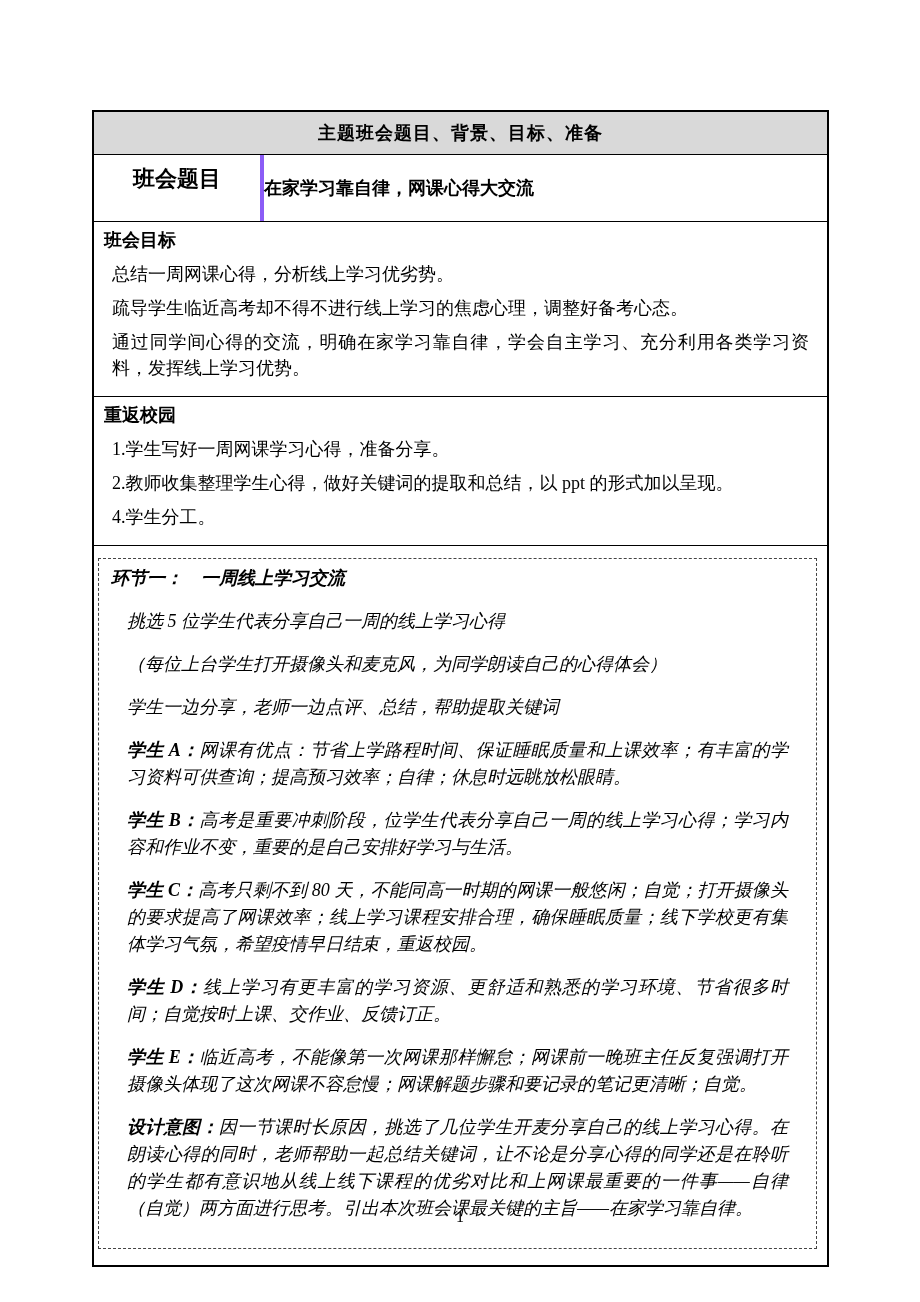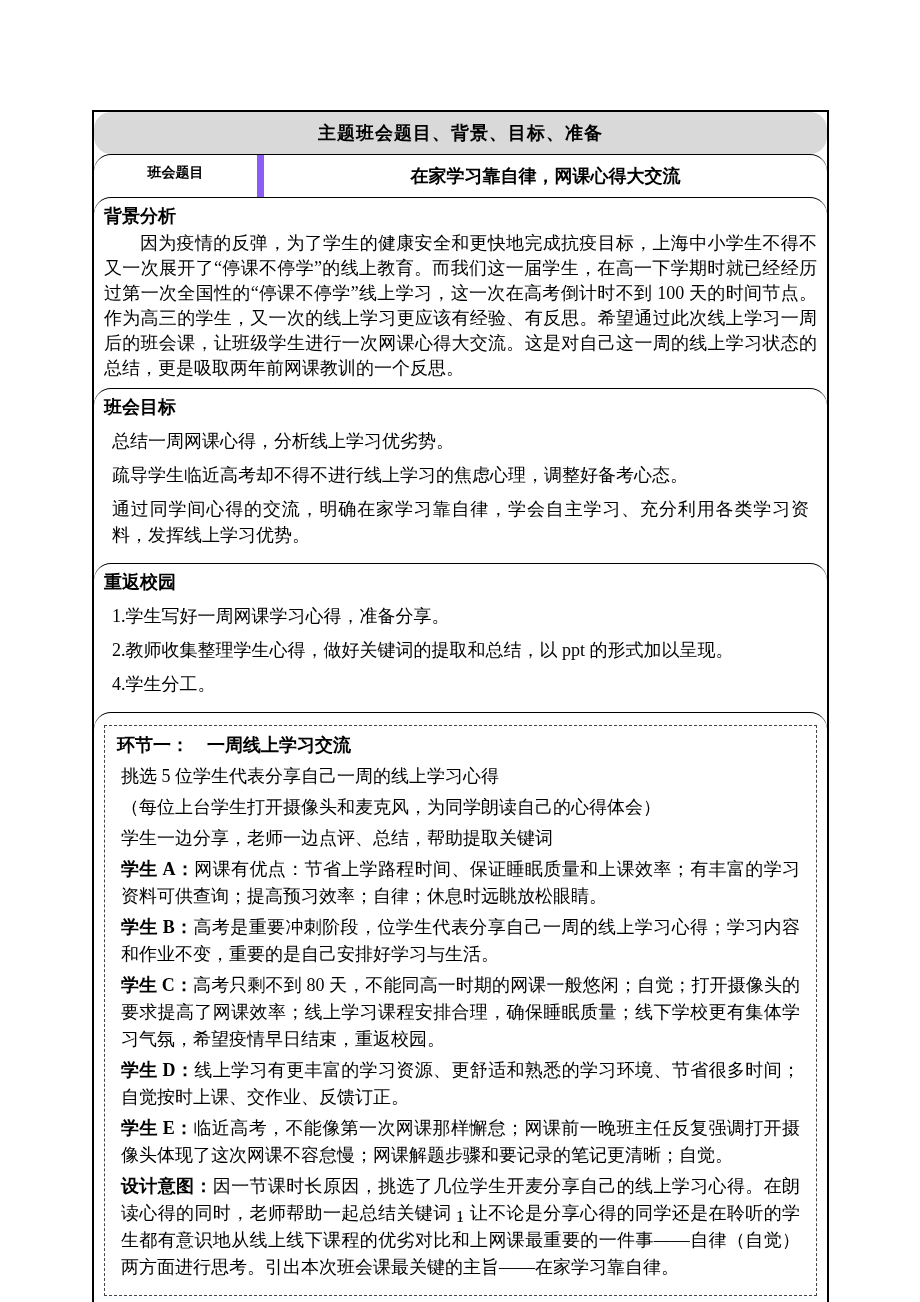--- a/index.html
+++ b/index.html
@@ -19,52 +19,51 @@
     left: 92px;
     top: 110px;
     width: 737px;
     border: 2px solid #000;
     box-sizing: border-box;
     background: #fff;
   }
   .row {
     border-top: 1px solid #000;
     box-sizing: border-box;
-    border-radius: 17px;
   }
   .row:first-child { border-top: none; }
 
   .header-row {
     background: #d9d9d9;
     text-align: center;
     font-weight: bold;
     font-family: "Liberation Sans", "DejaVu Sans", sans-serif;
     font-size: 18px;
     padding: 9px 6px;
     letter-spacing: 1px;
   }
   .title-row { display: flex; }
   .title-row .cell-label {
     width: 170px;
     flex: 0 0 170px;
-    border-right: 7px solid #8b5cf6;
+    border-right: 4px solid #8b5cf6;
     text-align: center;
     font-weight: bold;
     font-family: "Liberation Sans", "DejaVu Sans", sans-serif;
-    font-size: 14px;
+    font-size: 22px;
     padding: 9px 0;
     box-sizing: border-box;
   }
   .title-row .cell-value {
     flex: 1;
-    text-align: center;
+    text-align: left;
     font-weight: bold;
     font-family: "Liberation Sans", "DejaVu Sans", sans-serif;
     font-size: 18px;
-    padding: 9px 0;
+    padding: 21px 0;
   }
   .section {
     padding: 5px 10px 7px 10px;
     font-size: 18px;
     line-height: 25px;
   }
   .section-heading {
     margin: 0 0 2px 0;
     font-weight: bold;
     font-family: "Liberation Sans", "DejaVu Sans", sans-serif;
@@ -76,35 +75,36 @@
     text-align: justify;
     text-indent: 2em;
     line-height: 25px;
   }
   .section p.body-line {
     margin: 8px;
     text-align: justify;
     line-height: 26px;
   }
   .process-row {
-    padding: 12px 10px 16px 10px;
+    padding: 12px 10px 16px 4px;
+    font-style: italic;
   }
   .dashed-box {
     border: 1px dashed #444;
     padding: 5px 12px 10px 12px;
   }
   .process-title {
     margin: 0 0 2px 0;
     font-weight: bold;
     font-family: "Liberation Sans", "DejaVu Sans", sans-serif;
     font-size: 18px;
     line-height: 28px;
   }
   .pline {
-    margin: 4px;
+    margin: 16px;
     font-size: 18px;
     line-height: 27px;
     text-align: justify;
   }
   .plabel { font-weight: bold; }
   .page-number {
     position: absolute;
     top: 1208px;
     left: 0;
     width: 920px;
@@ -117,24 +117,20 @@
 
 <div class="doc-table">
 
   <div class="row header-row">主题班会题目、背景、目标、准备</div>
 
   <div class="row title-row">
     <div class="cell-label">班会题目</div>
     <div class="cell-value">在家学习靠自律，网课心得大交流</div>
   </div>
 
-  <div class="row section">
-    <p class="section-heading">背景分析</p>
-    <p class="body-par">因为疫情的反弹，为了学生的健康安全和更快地完成抗疫目标，上海中小学生不得不又一次展开了“停课不停学”的线上教育。而我们这一届学生，在高一下学期时就已经经历过第一次全国性的“停课不停学”线上学习，这一次在高考倒计时不到 100 天的时间节点。作为高三的学生，又一次的线上学习更应该有经验、有反思。希望通过此次线上学习一周后的班会课，让班级学生进行一次网课心得大交流。这是对自己这一周的线上学习状态的总结，更是吸取两年前网课教训的一个反思。</p>
-  </div>
 
   <div class="row section">
     <p class="section-heading">班会目标</p>
     <p class="body-line">总结一周网课心得，分析线上学习优劣势。</p>
     <p class="body-line">疏导学生临近高考却不得不进行线上学习的焦虑心理，调整好备考心态。</p>
     <p class="body-line">通过同学间心得的交流，明确在家学习靠自律，学会自主学习、充分利用各类学习资料，发挥线上学习优势。</p>
   </div>
 
   <div class="row section">
     <p class="section-heading">重返校园</p>

